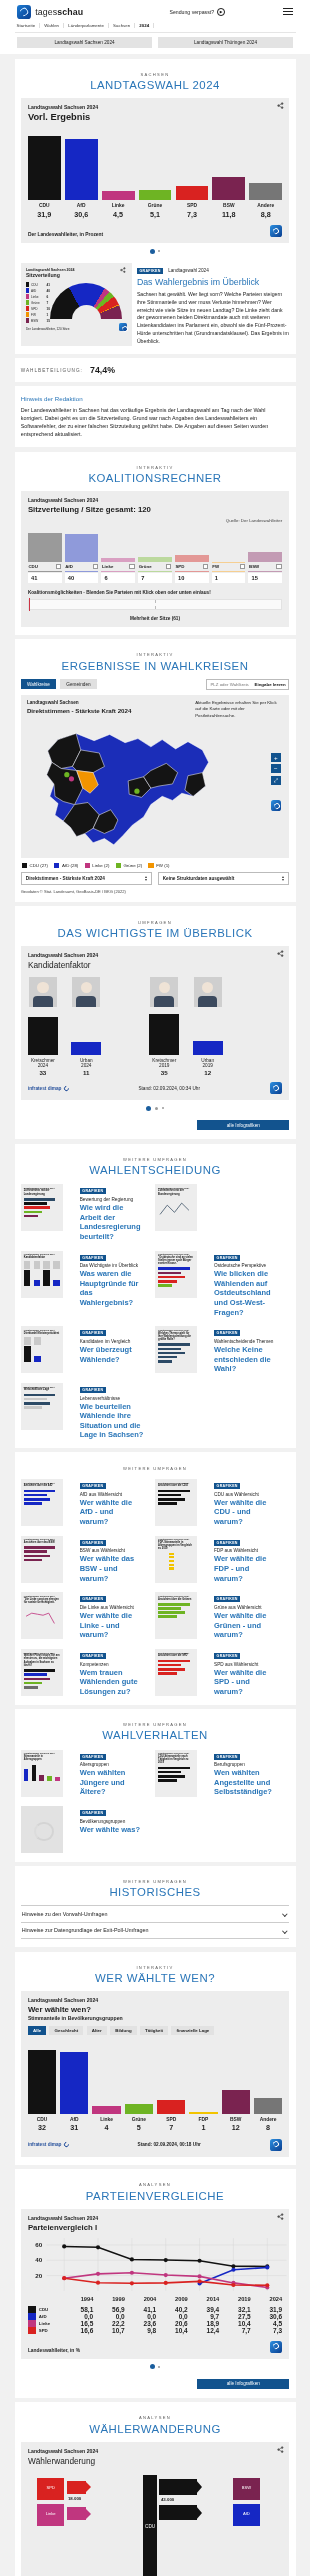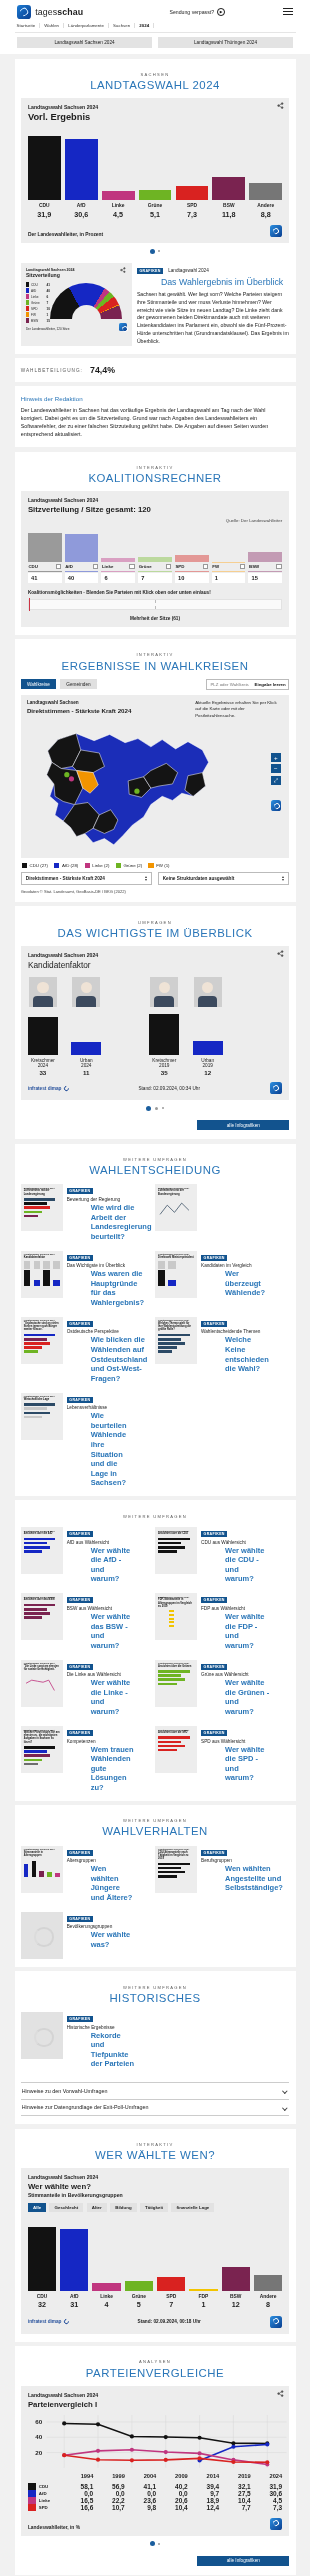--- a/index.html
+++ b/index.html
@@ -63,21 +63,21 @@
   .legend-mini .row { display:flex; align-items:center; gap:2.1px; margin-bottom:1.3px; }
   .legend-mini .sw { width:3.1px; height:4.7px; }
   .legend-mini .n { width:13.4px; }
   .half-donut { position:absolute; right:4.1px; top:2.1px; width:72px; height:36px; overflow:hidden; }
   .half-donut .disc { width:72px; height:72px; border-radius:50%; }
   .half-donut .hole { position:absolute; left:22px; top:22px; width:29px; height:29px; border-radius:50%; background:#ededed; }
   .sitz-foot { display:flex; justify-content:space-between; align-items:flex-end; font-size:3.1px; margin-top:2.1px; }
   .teaser-text { flex:1; padding-top:1px; }
   .badge { display:inline-block; background:#12538e; color:#fff; font-size:3.6px; font-weight:bold; letter-spacing:0.3px; padding:1px 2.6px; }
   .t-kicker { font-size:4.7px; color:#222; margin:2.6px 0 1px 0; }
-  .t-headline { font-size:7.5px; color:#2a76b8; font-weight:bold; line-height:1.28; display:block; cursor:pointer;margin-left:24px; }
+  .t-headline { font-size:7.5px; color:#2a76b8; font-weight:bold; line-height:1.28; display:block; cursor:pointer; }
   .teaser-body { font-size:5.2px; line-height:1.5; color:#222; margin-top:3.1px; }
   
   .wb { display:flex; align-items:center; gap:7.2px; padding:7.2px 6.2px; }
   .wb-label { font-size:4.7px; letter-spacing:1px; color:#5a5a5a; }
   .wb-val { font-size:8.8px; font-weight:bold; }
   
   .hin { padding:8.3px 6.2px 9.3px 6.2px; }
   .hin-title { color:#2a76b8; font-size:6.2px; margin-bottom:4.1px; }
   .hin-body { font-size:5.4px; line-height:1.5; color:#222; }
   
@@ -131,21 +131,21 @@
   .kd-bar { width:100%; }
   .kd-name { font-size:4.7px; margin-top:3.1px; }
   .kd-year { font-size:4.7px; }
   .kd-val { font-size:6.2px; font-weight:bold; margin-top:1px; }
   .itd { display:flex; align-items:center; gap:2.1px; }
   .itd-text { font-size:4.7px; font-weight:bold; color:#27519c; }
   .itd-ring { width:4.7px; height:4.7px; border:1.1px solid #27519c; border-radius:50%; border-top-color:transparent; transform:rotate(40deg); }
   .stand { font-size:4.7px; color:#222; }
   
   .grid { display:flex; flex-wrap:wrap; row-gap:9.3px; column-gap:0; margin-top:8.3px; }
-  .teaser { display:flex; width:50%; gap:4px; padding-right:20px; }
+  .teaser { display:flex; width:50%; gap:17px; padding-right:11px; }
   .thumb { width:42px; height:47px; background:#ededed; flex:0 0 auto; padding:2.6px 3.1px; cursor:pointer; position:relative; overflow:hidden; }
   .thumb-kicker { font-size:2.3px; font-weight:bold; color:#333; }
   .thumb-title { font-size:2.6px; font-weight:bold; color:#111; margin:0.5px 0 2.1px 0; line-height:1.25; }
   .mini-bars i { display:block; height:2.6px; margin:1.6px 0; }
   .mini-bars i:nth-child(1){width:88%;} .mini-bars i:nth-child(2){width:64%;}
   .mini-bars i:nth-child(3){width:74%;} .mini-bars i:nth-child(4){width:52%;}
   .mini-bars i:nth-child(5){width:40%;}
   .mb-blue i{background:#1527c4;} .mb-bsw i{background:#7a2350;} .mb-black i{background:#121212;}
   .mb-red i{background:#d92220;} .mb-green i{background:#6eb423;} .mb-yellow i{background:#f2c400; height:2.1px; width:5.2px !important; margin-left:30%;}
   .mb-navy i{background:#2c4a66;}
@@ -681,45 +681,45 @@
               <span class="b2"></span>
               <span class="b1"></span>
               <span class="b2"></span>
             </div>
           </div>
         <div class="t-text"><span class="badge">GRAFIKEN</span><div class="t-kicker">Das Wichtigste im Überblick</div><a class="t-headline">Was waren die Hauptgründe für das Wahlergebnis?</a></div>
       </div>
       <div class="teaser">
         <div class="thumb">
             <div class="thumb-kicker">Landtagswahl Sachsen 2024</div>
+            <div class="thumb-title">"Ostdeutsche sind an vielen Stellen immer noch Bürger zweiter Klasse."</div>
+            <div class="mini-bars mb-mixed">
+              <i style="background:#1527c4"></i>
+              <i style="background:#7a2350"></i>
+              <i></i>
+              <i style="background:#d92220"></i>
+              <i style="background:#6eb423"></i>
+            </div>
+          </div>
+        <div class="t-text"><span class="badge">GRAFIKEN</span><div class="t-kicker">Ostdeutsche Perspektive</div><a class="t-headline">Wie blicken die Wählenden auf Ostdeutschland und Ost-West-Fragen?</a></div>
+      </div>
+      <div class="teaser">
+        <div class="thumb">
+            <div class="thumb-kicker">Landtagswahl Sachsen 2024</div>
             <div class="thumb-title">Direktwahl Ministerpräsident</div>
             <div class="mini-kd">
               <span class="ph"></span>
               <span class="ph"></span>
             </div>
             <div class="mini-kd-bars">
               <span class="b1"></span>
               <span class="b2"></span>
             </div>
           </div>
         <div class="t-text"><span class="badge">GRAFIKEN</span><div class="t-kicker">Kandidaten im Vergleich</div><a class="t-headline">Wer überzeugt Wählende?</a></div>
-      </div>
-      <div class="teaser">
-        <div class="thumb">
-            <div class="thumb-kicker">Landtagswahl Sachsen 2024</div>
-            <div class="thumb-title">"Ostdeutsche sind an vielen Stellen immer noch Bürger zweiter Klasse."</div>
-            <div class="mini-bars mb-mixed">
-              <i style="background:#1527c4"></i>
-              <i style="background:#7a2350"></i>
-              <i></i>
-              <i style="background:#d92220"></i>
-              <i style="background:#6eb423"></i>
-            </div>
-          </div>
-        <div class="t-text"><span class="badge">GRAFIKEN</span><div class="t-kicker">Ostdeutsche Perspektive</div><a class="t-headline">Wie blicken die Wählenden auf Ostdeutschland und Ost-West-Fragen?</a></div>
       </div>
       <div class="teaser">
         <div class="thumb">
             <div class="thumb-kicker">Landtagswahl Sachsen 2024</div>
             <div class="thumb-title">Welches Thema spielt für Ihre Wahlentscheidung die größte Rolle?</div>
             <div class="mini-bars mb-navy">
               <i></i>
               <i></i>
               <i></i>
               <i></i>
@@ -883,26 +883,20 @@
       <div class="teaser">
         <div class="thumb placeholder"></div>
         <div class="t-text"><span class="badge">GRAFIKEN</span><div class="t-kicker">Bevölkerungsgruppen</div><a class="t-headline">Wer wählte was?</a></div>
       </div>
     </div>
   </div>
 
   <div class="white sect">
     <div class="kicker">WEITERE UMFRAGEN</div>
     <div class="sect-title">HISTORISCHES</div>
-    <div class="grid" style="margin-bottom:13.4px;">
-      <div class="teaser">
-        <div class="thumb placeholder"></div>
-        <div class="t-text"><span class="badge">GRAFIKEN</span><div class="t-kicker">Historische Ergebnisse</div><a class="t-headline">Rekorde und Tiefpunkte der Parteien</a></div>
-      </div>
-    </div>
     <div class="accordion">
         <span>Hinweise zu den Vorwahl-Umfragen</span>
         <span class="chev"></span>
       </div>
     <div class="accordion">
         <span>Hinweise zur Datengrundlage der Exit-Poll-Umfragen</span>
         <span class="chev"></span>
       </div>
   </div>
 

